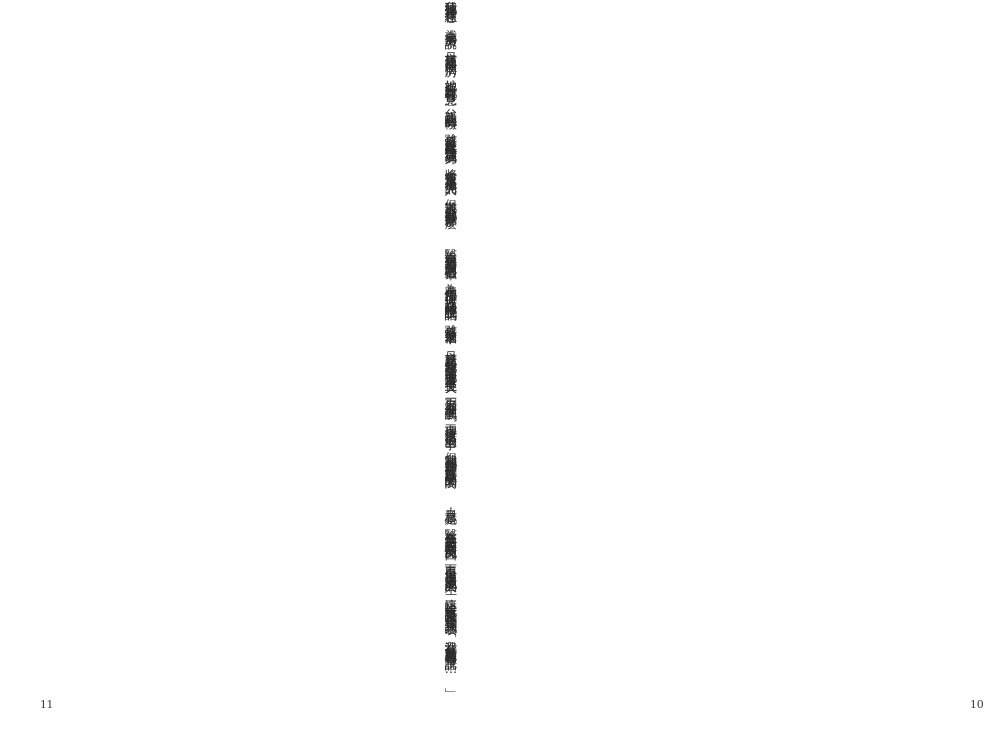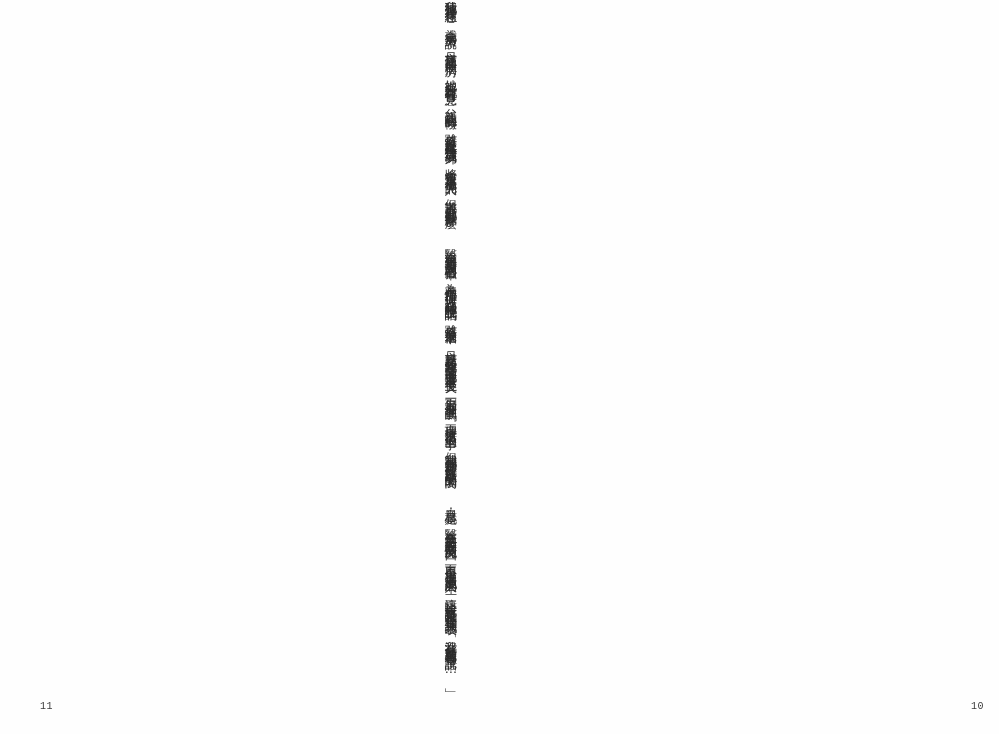--- a/index.html
+++ b/index.html
@@ -56,23 +56,23 @@
     white-space: nowrap;
     font-family: "DejaVu Serif", "Liberation Serif", serif;
   }
   .vline.indent {
     padding-top: 16px;
   }
 
   .folio {
     position: absolute;
     bottom: 22px;
-    font-size: 10px;
+    font-size: 13px;
     color: #3a3a3a;
-    font-family: Liberation Mono, monospace;
+    font-family: Liberation Serif, serif;
     letter-spacing: 0.5px;
     text-align: center;
   }
   .folio-left  { left: 40px; }
   .folio-right { right: 40px; }
 
   .gutter {
     position: absolute;
     left: 499px;
     top: 0;

